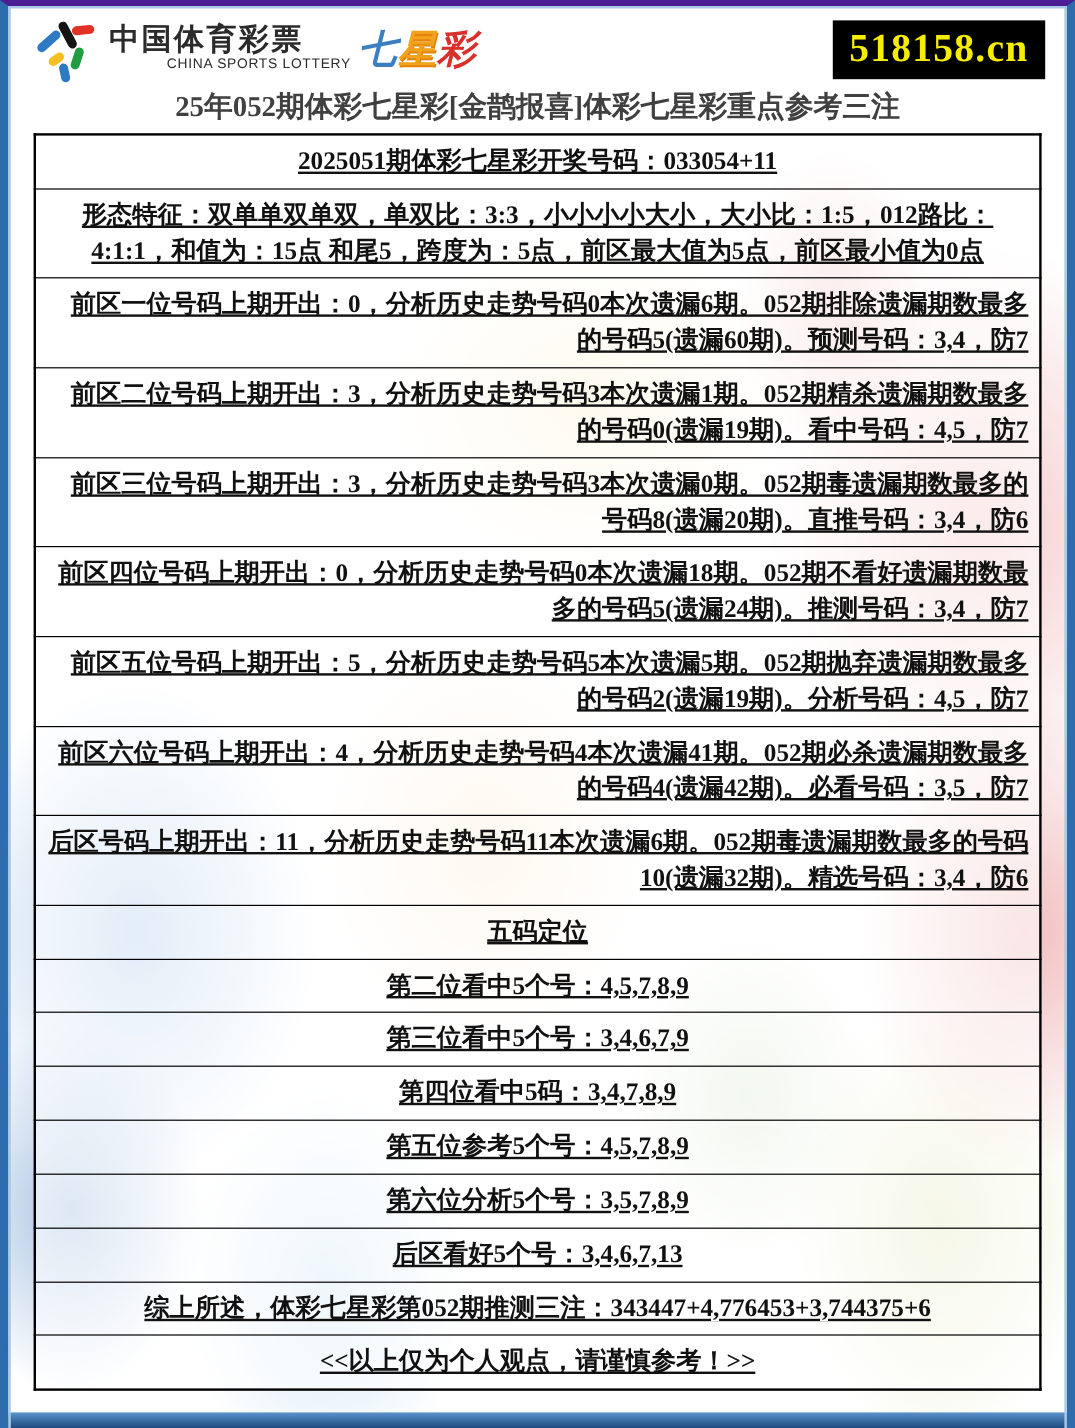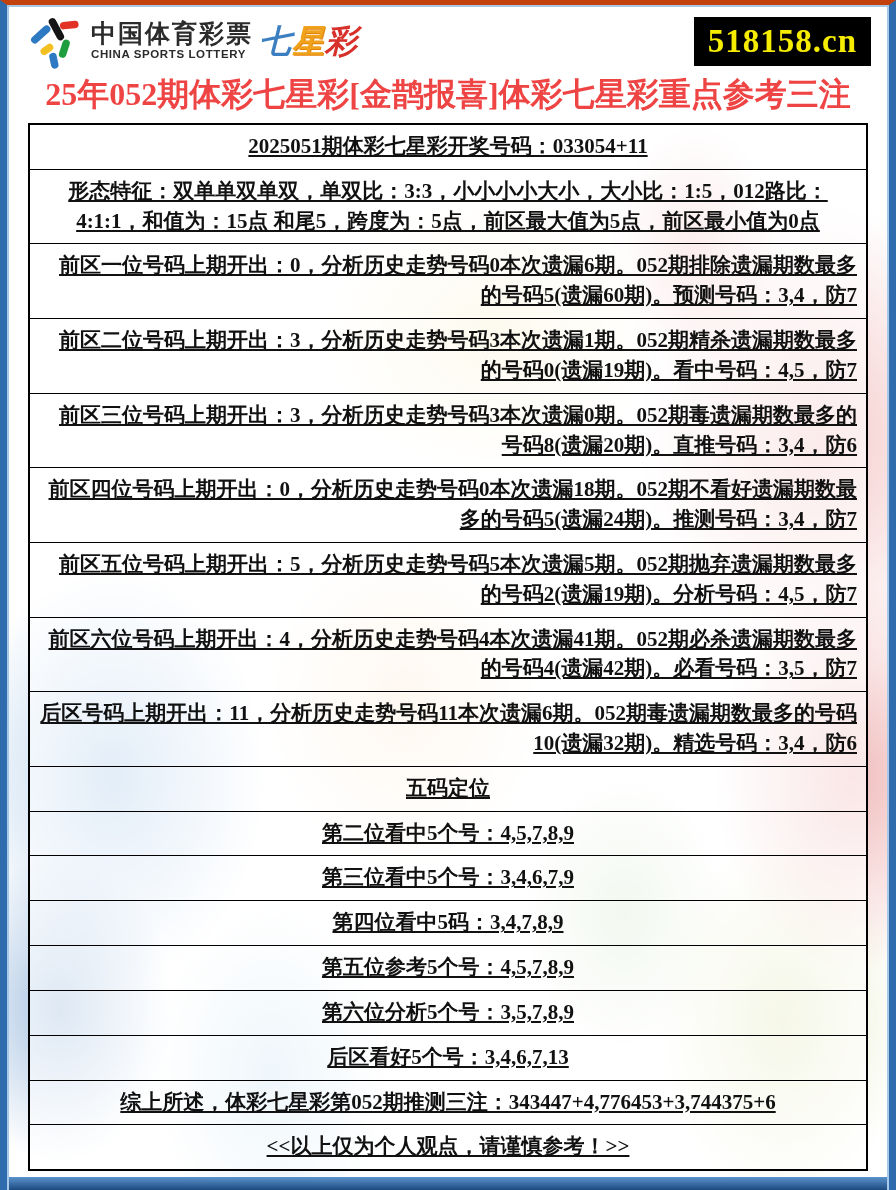--- a/index.html
+++ b/index.html
@@ -8,21 +8,21 @@
     font-family:"Liberation Serif","DejaVu Serif",serif;
     background:#ffffff;
     overflow:hidden;
   }
   .page{
     position:relative;
     width:896px;height:1190px;
     box-sizing:border-box;
     border-left:7px solid #2e6cae;
     border-right:7px solid #2e6cae;
-    border-top:5px solid #c2410c;
+    border-top:5px solid #4c1d95;
     background:#ffffff;
   }
   .page::after{ 
     content:"";position:absolute;inset:0;
     box-shadow:inset 2px 2px 0 #a8c8e8, inset -2px 0 0 #a8c8e8;
     pointer-events:none;
   }
   .bottom-bar{
     position:absolute;left:0;right:0;bottom:0;height:13px;
     background:linear-gradient(#5b93cd,#1c4a7e);
@@ -45,36 +45,36 @@
   }
   .header{
     position:relative;
     display:flex;align-items:center;justify-content:space-between;
     padding:10px 18px 4px 18px;height:52px;
   }
   .logo-group{display:flex;align-items:center;}
   .logo-icon{width:58px;height:56px;margin-right:8px;flex:0 0 auto;}
   .brand-text{line-height:1;margin-right:6px;}
   .brand-cn{font-size:25px;font-weight:bold;color:#2b2b2b;letter-spacing:2px;font-family:"Liberation Sans",sans-serif;}
-  .brand-en{font-size:11.5px;font-weight:bold;color:#2b2b2b;letter-spacing:.6px;margin-top:3px;font-family:"Liberation Sans",sans-serif;}
+  .brand-en{font-size:11.5px;font-weight:normal;color:#2b2b2b;letter-spacing:.6px;margin-top:3px;font-family:"Liberation Sans",sans-serif;margin-left:48px;}
   .product{font-size:32px;font-weight:bold;font-style:italic;line-height:1;letter-spacing:1px;font-family:"Liberation Sans",sans-serif;}
   .product .c0{color:#3c7fc0;}
   .product .c1{color:#f0a21c;text-shadow:1px 1px 0 #e4820a;}
   .product .c2{color:#d8302a;}
   .site-badge{
     background:#000;color:#f5ec00;
     font-size:33px;font-weight:bold;
     padding:6px 14px;letter-spacing:1px;
   }
   .main-title{
     position:relative;
     margin:2px 0 6px 0;
     text-align:center;
-    font-size:32px;font-weight:bold;
-    color:#ef4444;
+    font-size:24px;font-weight:bold;
+    color:#404040;
     letter-spacing:0px;
     white-space:nowrap;
   }
   table.sheet{
     position:relative;
     width:840px;margin:0 auto;
     border-collapse:collapse;
   }
   table.sheet td{
     border:1px solid #000;

